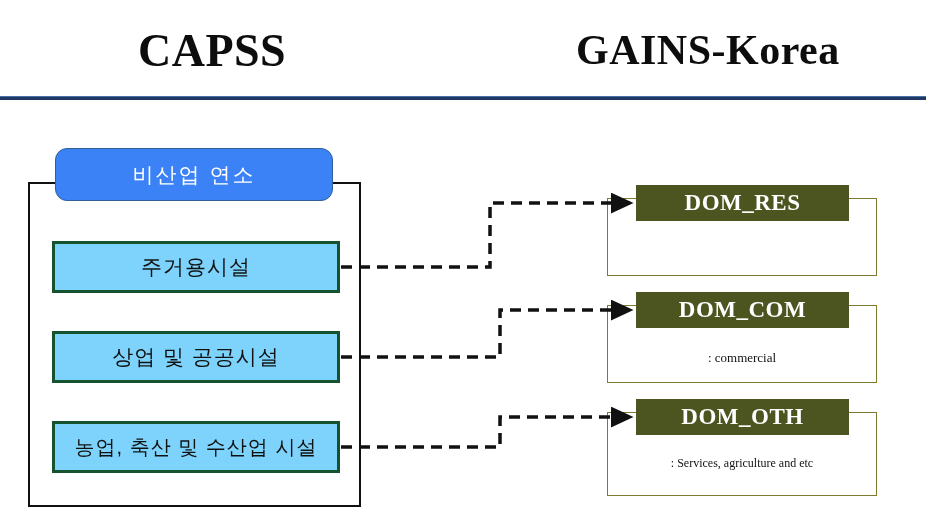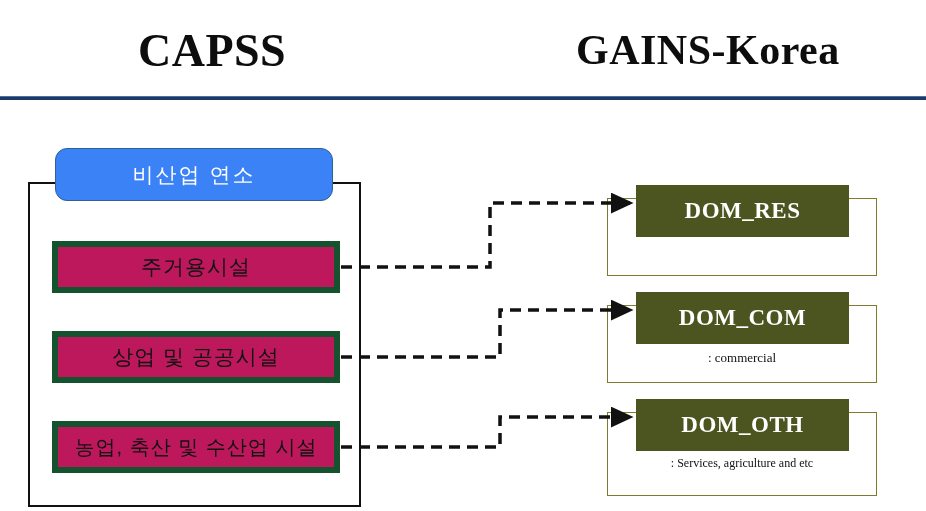--- a/index.html
+++ b/index.html
@@ -73,22 +73,22 @@
     color: #ffffff;
     font-size: 21px;
     font-weight: normal;
     letter-spacing: 2px;
   }
   .capss-item {
     position: absolute;
     left: 52px;
     width: 288px;
     height: 52px;
-    border: 6px solid #14532d;
-    background: #be185d;
+    border: 3px solid #14532d;
+    background: #7dd3fc;
     box-sizing: border-box;
     display: flex;
     align-items: center;
     justify-content: center;
     font-size: 21px;
     color: #111111;
     letter-spacing: 1px;
   }
   #capss-item-0 { top: 241px; }
   #capss-item-1 { top: 331px; }
@@ -103,21 +103,21 @@
     background: #ffffff;
   }
   #gains-group-0 { top: 198px; height: 78px; }
   #gains-group-1 { top: 305px; height: 78px; }
   #gains-group-2 { top: 412px; height: 84px; }
 
   .gains-header {
     position: absolute;
     left: 636px;
     width: 213px;
-    height: 52px;
+    height: 36px;
     background: #4c5420;
     display: flex;
     align-items: center;
     justify-content: center;
     color: #ffffff;
     font-family: "Liberation Serif", serif;
     font-weight: bold;
     font-size: 23px;
     letter-spacing: 0.5px;
     box-sizing: border-box;

